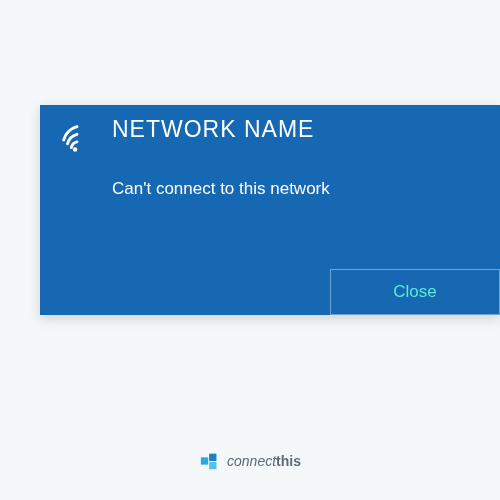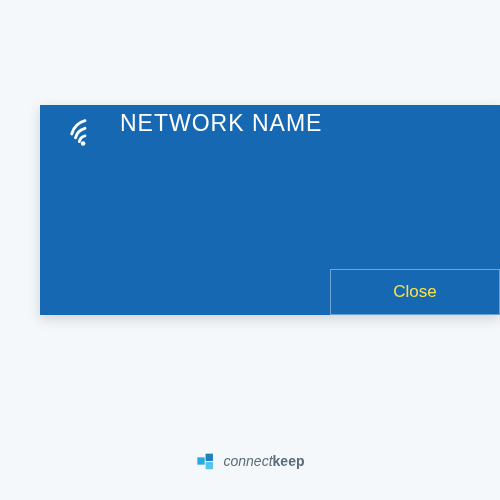--- a/index.html
+++ b/index.html
@@ -17,22 +17,21 @@
       top: 105px;
       width: 460px;
       height: 210px;
       background: #1668b3;
       color: #ffffff;
       box-shadow: 0 4px 12px rgba(0,0,0,0.15);
     }
     .header-row {
       display: flex;
       align-items: flex-start;
-      padding: 6px 18px 0 18px;
-      margin-left: 8px;
+      padding: 12px 18px 0 18px;
     }
     .wifi-icon {
       width: 38px;
       height: 38px;
       margin-right: 16px;
       margin-top: 4px;
       flex-shrink: 0;
     }
     .title-block { flex: 1; }
     .net-name {
@@ -53,21 +52,21 @@
       margin: 20px 0 0 72px;
     }
     .close-btn {
       position: absolute;
       right: 0;
       bottom: 0;
       width: 170px;
       height: 46px;
       border: 1px solid #6ea3d3;
       background: transparent;
-      color: #fde047;
+      color: #5eead4;
       font-size: 17px;
       font-family: inherit;
       cursor: pointer;
       display: flex;
       align-items: center;
       justify-content: center;
     }
     .brand {
       position: absolute;
       bottom: 28px;
@@ -100,25 +99,26 @@
           <path d="M10 24 A14 14 0 0 1 20 14"></path>
           <path d="M14 28 A8 8 0 0 1 20 22"></path>
         </g>
         <circle cx="18" cy="30" r="2.4" fill="#ffffff"></circle>
       </svg>
     </span>
     <div class="title-block">
       <div class="net-name">NETWORK NAME</div>
     </div>
   </div>
+  <div class="message">Can't connect to this network</div>
   <button class="close-btn">Close</button>
 </div>
 
 <div class="brand">
   <span class="brand-logo">
     <svg viewBox="0 0 24 24" width="22" height="22">
       <rect x="2" y="8" width="8" height="8" fill="#2aa9e0"></rect>
       <rect x="11" y="4" width="8" height="8" fill="#1f7fc1"></rect>
       <rect x="11" y="13" width="8" height="8" fill="#55c1ef"></rect>
     </svg>
   </span>
-  <span class="brand-text"><span>connect</span><span class="bold">keep</span></span>
+  <span class="brand-text"><span>connect</span><span class="bold">this</span></span>
 </div>
 
 </body></html>

